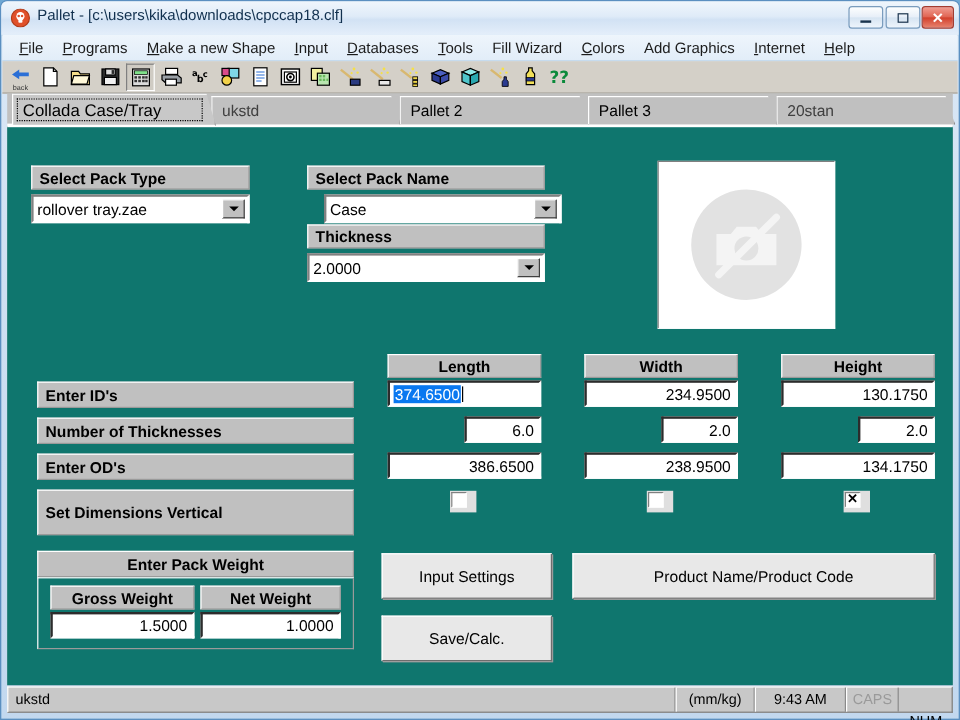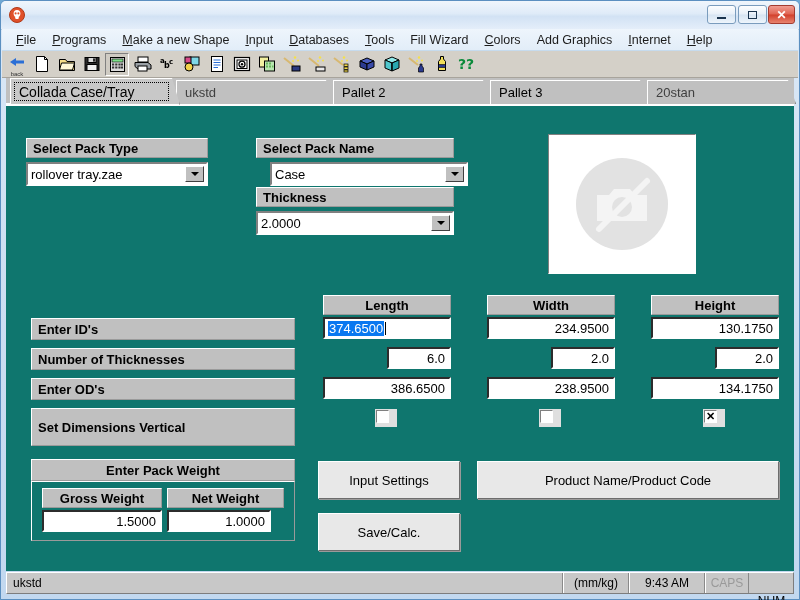--- a/index.html
+++ b/index.html
@@ -239,20 +239,21 @@
     <div id="app-icon">
       <svg width="16" height="16" viewBox="0 0 16 16">
         <circle cx="8" cy="8" r="7.5" fill="#e0502a"></circle>
         <circle cx="8" cy="8" r="7.5" fill="none" stroke="#b03a18" stroke-width="1"></circle>
         <ellipse cx="8" cy="6.6" rx="3.4" ry="3.6" fill="#fff"></ellipse>
         <rect x="6.3" y="9.4" width="3.4" height="2.6" rx="0.8" fill="#fff"></rect>
         <circle cx="6.6" cy="6.4" r="1.05" fill="#e0502a"></circle>
         <circle cx="9.4" cy="6.4" r="1.05" fill="#e0502a"></circle>
       </svg>
     </div>
+    <div id="title-text">Pallet - [c:\users\kika\downloads\cpccap18.clf]</div>
 
     <div class="tb-btn" id="btn-min">
       <div class="tb-glyph">
           <div class="min-bar"></div>
         </div>
     </div>
     <div class="tb-btn" id="btn-max">
       <div class="tb-glyph">
           <div class="max-box"></div>
         </div>
@@ -576,21 +577,21 @@
         <div class="box">✕</div>
       </div>
 
       <div class="lbl-panel center" style="left:25px;top:353px;width:264px;height:22px;">Enter Pack Weight</div>
       <div class="group" style="left:25px;top:375px;width:264px;height:60px;"></div>
       <div class="lbl-panel center" style="left:36px;top:382px;width:120px;height:20px;">Gross Weight</div>
       <div class="lbl-panel center" style="left:161px;top:382px;width:117px;height:20px;">Net Weight</div>
       <div class="field right" style="left:36px;top:404px;width:120px;height:22px;">
         <span>1.5000</span>
       </div>
-      <div class="field right" style="left:161px;top:404px;width:104px;height:22px;">
+      <div class="field right" style="left:161px;top:404px;width:117px;height:22px;">
         <span>1.0000</span>
       </div>
 
       <div class="btn" style="left:312px;top:355px;width:142px;height:38px;">Input Settings</div>
       <div class="btn" style="left:312px;top:407px;width:142px;height:38px;">Save/Calc.</div>
       <div class="btn" style="left:471px;top:355px;width:302px;height:38px;">Product Name/Product Code</div>
 
     </div>
   </div>
 

